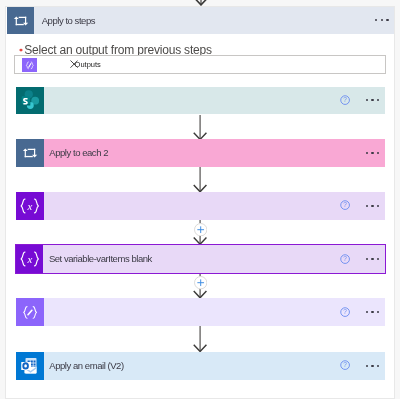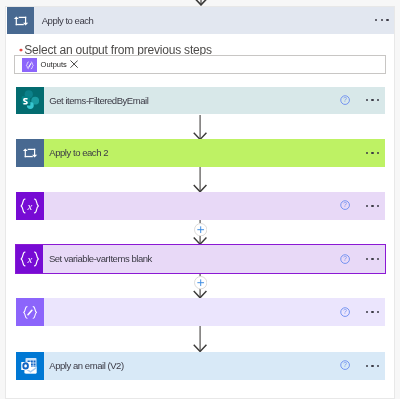--- a/index.html
+++ b/index.html
@@ -41,21 +41,21 @@
   .field-label{
     position:absolute;left:13.8px;top:39px;height:11px;line-height:11px;
     font-size:12px;letter-spacing:-0.2px;color:#4d4b49;white-space:nowrap;
   }
   .field-label .req{display:inline-block;width:4px;height:4px;position:relative;top:-2px;margin-right:1px;}
   .token-input{
     position:absolute;left:9.1px;top:49.2px;width:371.5px;height:18.3px;
     background:#fff;border:1px solid #c8c6c4;box-sizing:border-box;
   }
   .token{
-    position:absolute;left:6.8px;top:1.4px;height:15px;display:flex;align-items:center;
+    position:absolute;left:6.8px;top:1.4px;height:15px;display:flex;align-items:center;gap:34px;
   }
   .token .tic{width:15px;height:14.2px;background:#8c65fb;display:block;}
   .token .tlabel{font-size:7.5px;color:#201f1e;padding:0 0 0 3.3px;line-height:14px;}
   .token-clear{position:absolute;left:54.7px;top:3.6px;width:8.2px;height:8.2px;}
   .token-clear svg{display:block;}
 
   
   .card{position:absolute;left:10.9px;width:368.9px;height:27.5px;box-sizing:border-box;}
   .card .icon{position:absolute;left:0;top:0;width:27.5px;height:27.5px;overflow:hidden;}
   .card .label{
@@ -101,21 +101,21 @@
 
       <path d="M8.7 11.5 H9.9 V18.2 H8.7 z"></path>
       <path d="M8.7 16.9 H16.8 V18.2 H8.7 z"></path>
 
       <path d="M9.3 9.4 L11.7 12.05 H6.9 z"></path>
 
       <path d="M18.6 18.5 L21.2 15.85 H16.0 z"></path>
     </g>
   </svg>
 </div>
-      <div class="scope-title">Apply to each</div>
+      <div class="scope-title">Apply to steps</div>
       <div class="kebab" style="right:5.8px;top:12.4px;">
         <i></i>
           <i></i>
           <i></i>
       </div>
     </div>
 
     <div class="field-label">
       <span class="req"><svg width="4" height="4" viewBox="0 0 4 4">
             <g stroke="#e8403a" stroke-width="1.05" stroke-linecap="round">
@@ -197,34 +197,33 @@
         <div class="card" style="top: 80.4px; background: rgb(216, 232, 233);">
           <div class="icon" style="background: rgb(3, 108, 112);">
   <svg width="27.5" height="27.5" viewBox="0 0 27.5 27.5">
     <circle cx="12.75" cy="7.35" r="4.1" fill="#0c818a"></circle>
     <circle cx="19.2" cy="13.7" r="3.9" fill="#1a9ba1"></circle>
     <path d="M14.3 15.0 a3.45 3.45 0 1 1 -3.45 3.45 h3.45 z" fill="#37c6d0"></path>
     <rect x="5.7" y="9.2" width="8.4" height="7.8" rx="0.45" fill="#038387"></rect>
     <path d="M11.55 11.1 H8.55 a1.9 1.9 0 0 0 -0.25 3.65 l1.6 0.55 a0.42 0.42 0 0 1 -0.12 0.8 H7.35 v1.45 h2.9 a1.87 1.87 0 0 0 0.3 -3.63 l-1.6 -0.55 a0.45 0.45 0 0 1 0.12 -0.85 h2.48 z" fill="#ffffff"></path>
   </svg>
 </div>
-          <div class="label">Get items-FilteredByEmail</div>
-          <div class="help">
-  <svg width="10.2" height="10.2" viewBox="0 0 10.2 10.2">
-    <circle cx="5.1" cy="5.1" r="4.35" fill="none" stroke="#6e8ff0" stroke-width="0.95"></circle>
-    <text x="5.15" y="7.5" font-family="'Liberation Sans',sans-serif" font-size="6.4" fill="#6e8ff0" text-anchor="middle">?</text>
-  </svg>
-</div>
-          <div class="kebab card-kebab">
-            <i></i>
-            <i></i>
-            <i></i>
-          </div>
-        </div>
-        <div class="card" style="top: 133px; background: #bef264;">
+          <div class="help">
+  <svg width="10.2" height="10.2" viewBox="0 0 10.2 10.2">
+    <circle cx="5.1" cy="5.1" r="4.35" fill="none" stroke="#6e8ff0" stroke-width="0.95"></circle>
+    <text x="5.15" y="7.5" font-family="'Liberation Sans',sans-serif" font-size="6.4" fill="#6e8ff0" text-anchor="middle">?</text>
+  </svg>
+</div>
+          <div class="kebab card-kebab">
+            <i></i>
+            <i></i>
+            <i></i>
+          </div>
+        </div>
+        <div class="card" style="top: 133px; background: #f9a8d4;">
           <div class="icon" style="background: rgb(72, 105, 145);">
   <svg width="27.5" height="27.5" viewBox="0 0 27.5 27.5">
     <g fill="#ffffff">
 
       <path d="M11.7 9.75 H19.2 V11.0 H11.7 z"></path>
       <path d="M18.0 9.75 H19.2 V16.3 H18.0 z"></path>
 
       <path d="M8.7 11.5 H9.9 V18.2 H8.7 z"></path>
       <path d="M8.7 16.9 H16.8 V18.2 H8.7 z"></path>
 

